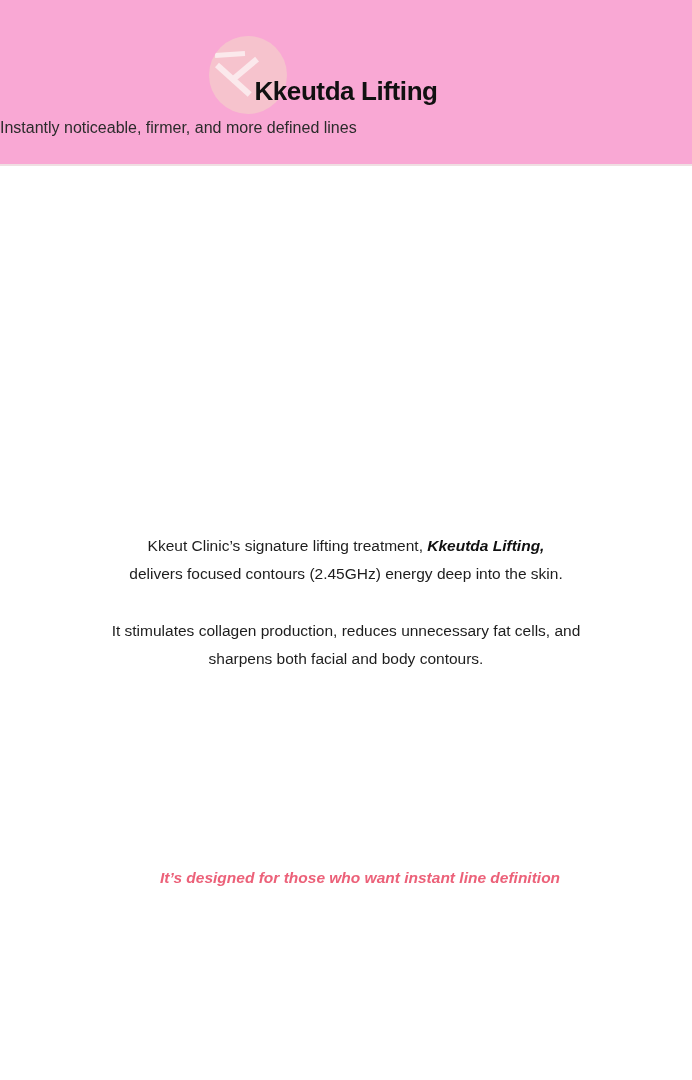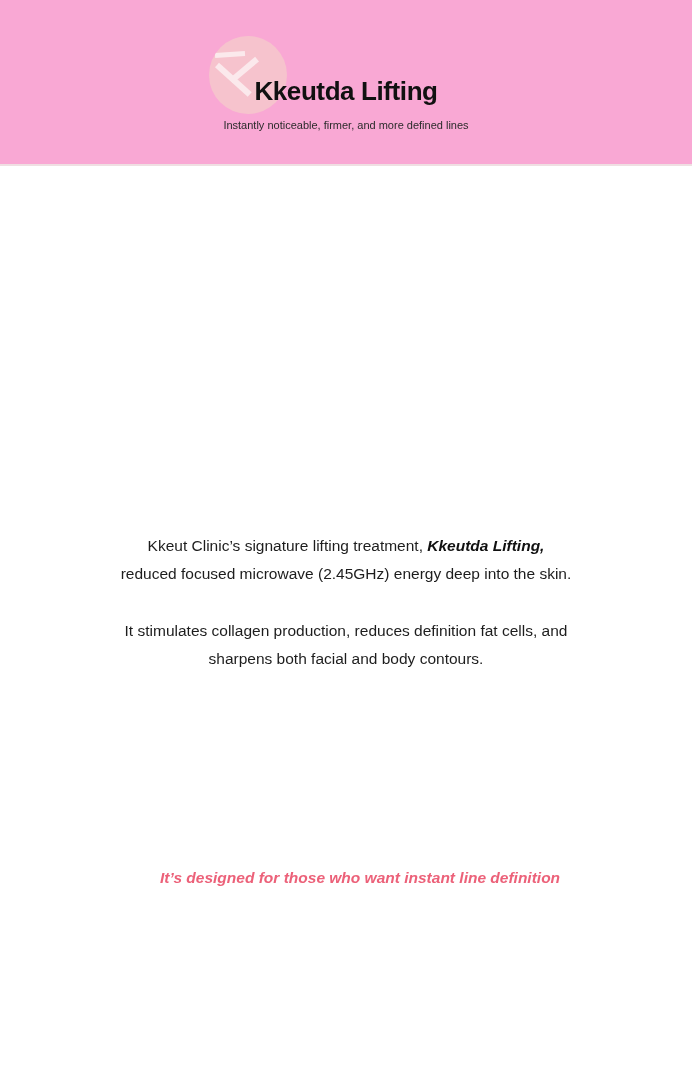--- a/index.html
+++ b/index.html
@@ -78,22 +78,21 @@
     font-weight: 700;
     letter-spacing: -0.4px;
     color: #111111;
     z-index: 2;
   }
   .brand-sub {
     position: absolute;
     left: 0;
     right: 0;
     top: 119px;
-    text-align: center;
-    font-size: 11px;
+    font-size: 16px;
     font-weight: 400;
     color: #2b2b2b;
     z-index: 2;
   }
   .hero-rule {
     position: absolute;
     left: 0;
     bottom: 0;
     width: 100%;
     height: 2px;
@@ -161,25 +160,25 @@
     <div class="hero-rule"></div>
   </div>
 </div>
 
 <div class="content">
 
   <div class="para-block para-1">
     <span class="line">
       <span>Kkeut Clinic’s signature lifting treatment, </span><b>Kkeutda Lifting,</b>
     </span>
-    <span class="line">reduced focused microwave (2.45GHz) energy deep into the skin.</span>
+    <span class="line">delivers focused contours (2.45GHz) energy deep into the skin.</span>
   </div>
 
   <div class="para-block para-2">
-    <span class="line">It stimulates collagen production, reduces definition fat cells, and</span>
+    <span class="line">It stimulates collagen production, reduces unnecessary fat cells, and</span>
     <span class="line">sharpens both facial and body contours.</span>
   </div>
 
   <div class="highlight">
     <span class="line">It’s designed for those who want instant line definition</span>
   </div>
 
 </div>
 
 </body></html>

